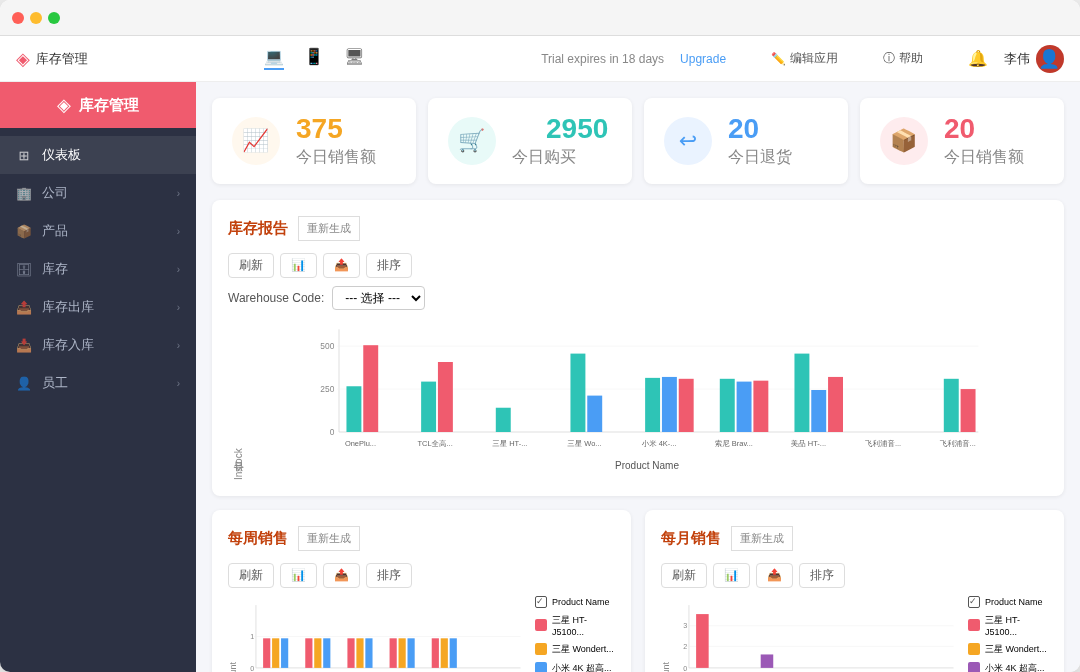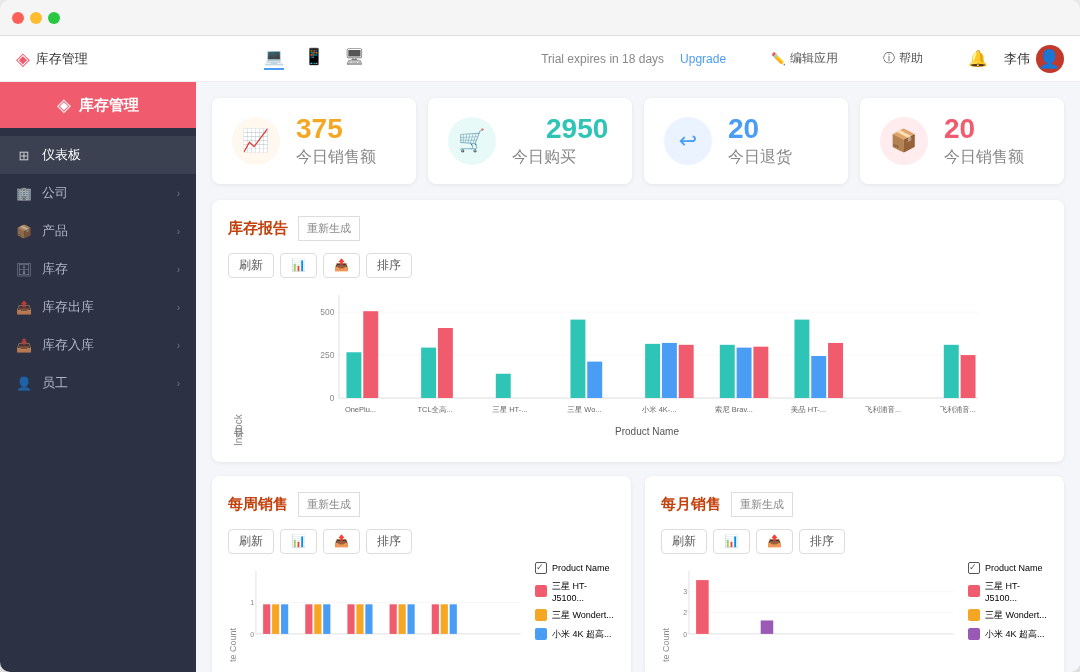--- a/index.html
+++ b/index.html
@@ -210,20 +210,26 @@
         <div class="section">
           <div class="section-header">
             <span class="section-title">库存报告</span>
             <button class="regen-btn">重新生成</button>
           </div>
           <div class="chart-toolbar">
             <button class="chart-btn">刷新</button>
             <button class="chart-btn">📊</button>
             <button class="chart-btn">📤</button>
             <button class="chart-btn">排序</button>
+          </div>
+          <div class="warehouse-row">
+            <span>Warehouse Code:</span>
+            <select class="warehouse-select">
+              <option>--- 选择 ---</option>
+            </select>
           </div>
 
           <div style="display:flex;position:relative;height:160px;">
             <div style="writing-mode:vertical-rl;transform:rotate(180deg);font-size:10px;color:#888;display:flex;align-items:center;padding-right:4px;white-space:nowrap;">合计Instock</div>
             <div style="flex:1;position:relative;">
               <svg viewBox="0 0 720 150" width="100%" height="140" style="display:block;">
 
                 <line x1="30" y1="10" x2="30" y2="120" stroke="#ddd" stroke-width="1"></line>
                 <line x1="30" y1="120" x2="715" y2="120" stroke="#ddd" stroke-width="1"></line>
 

